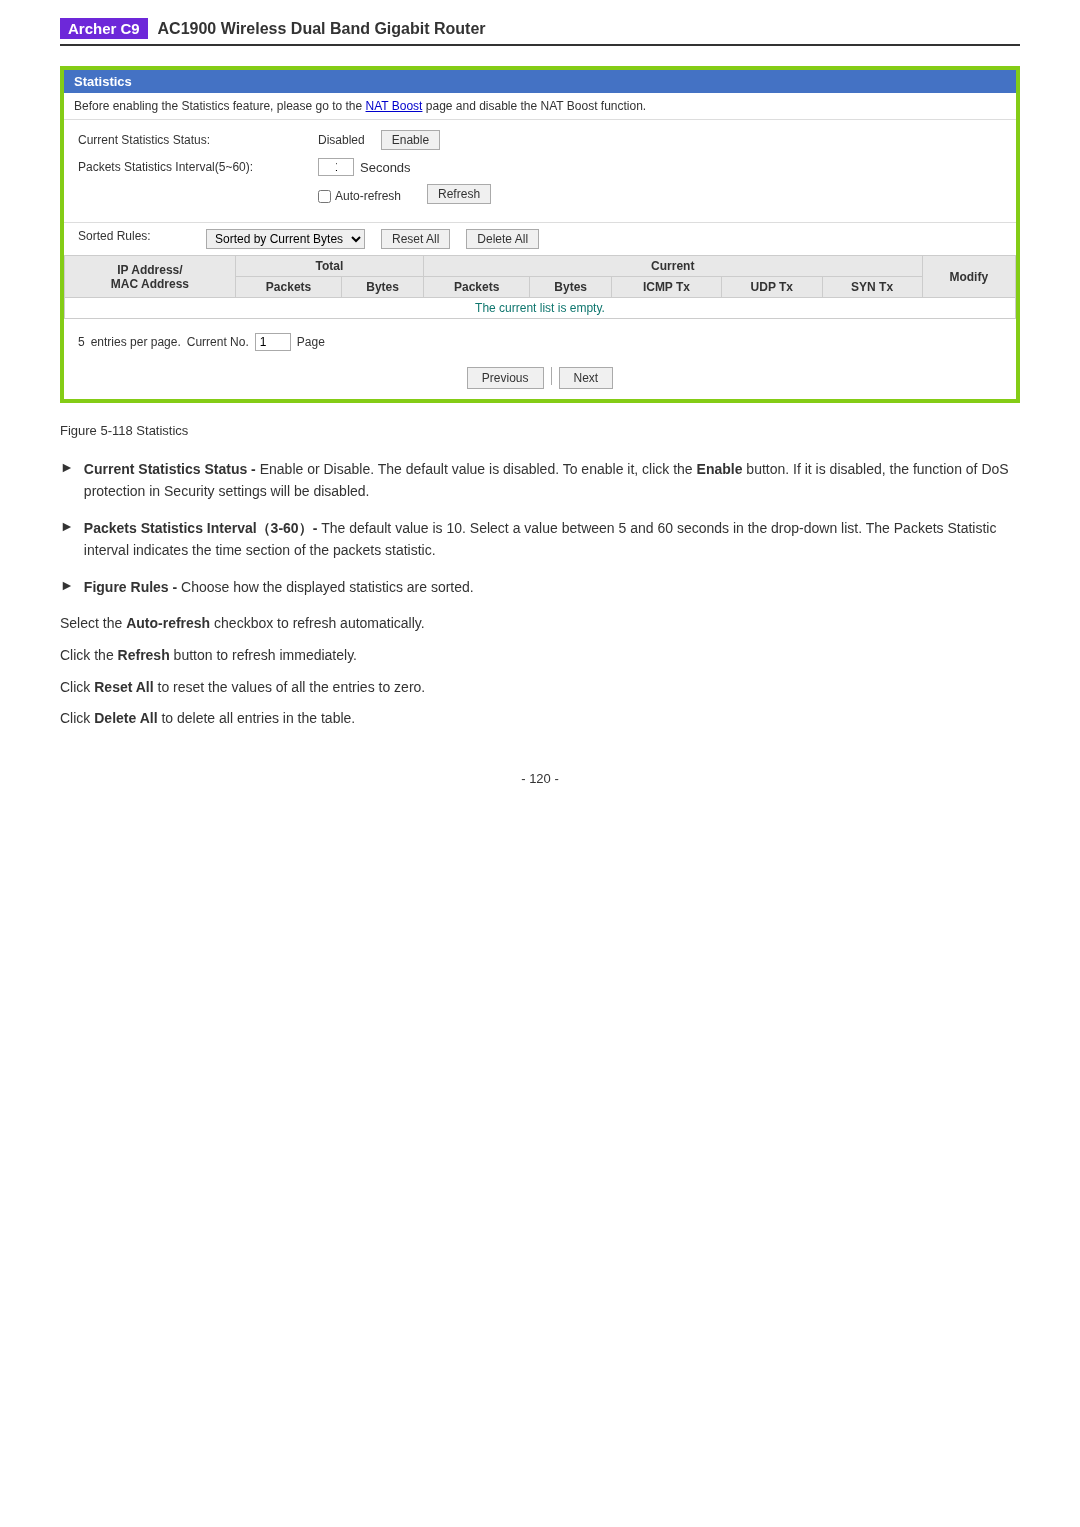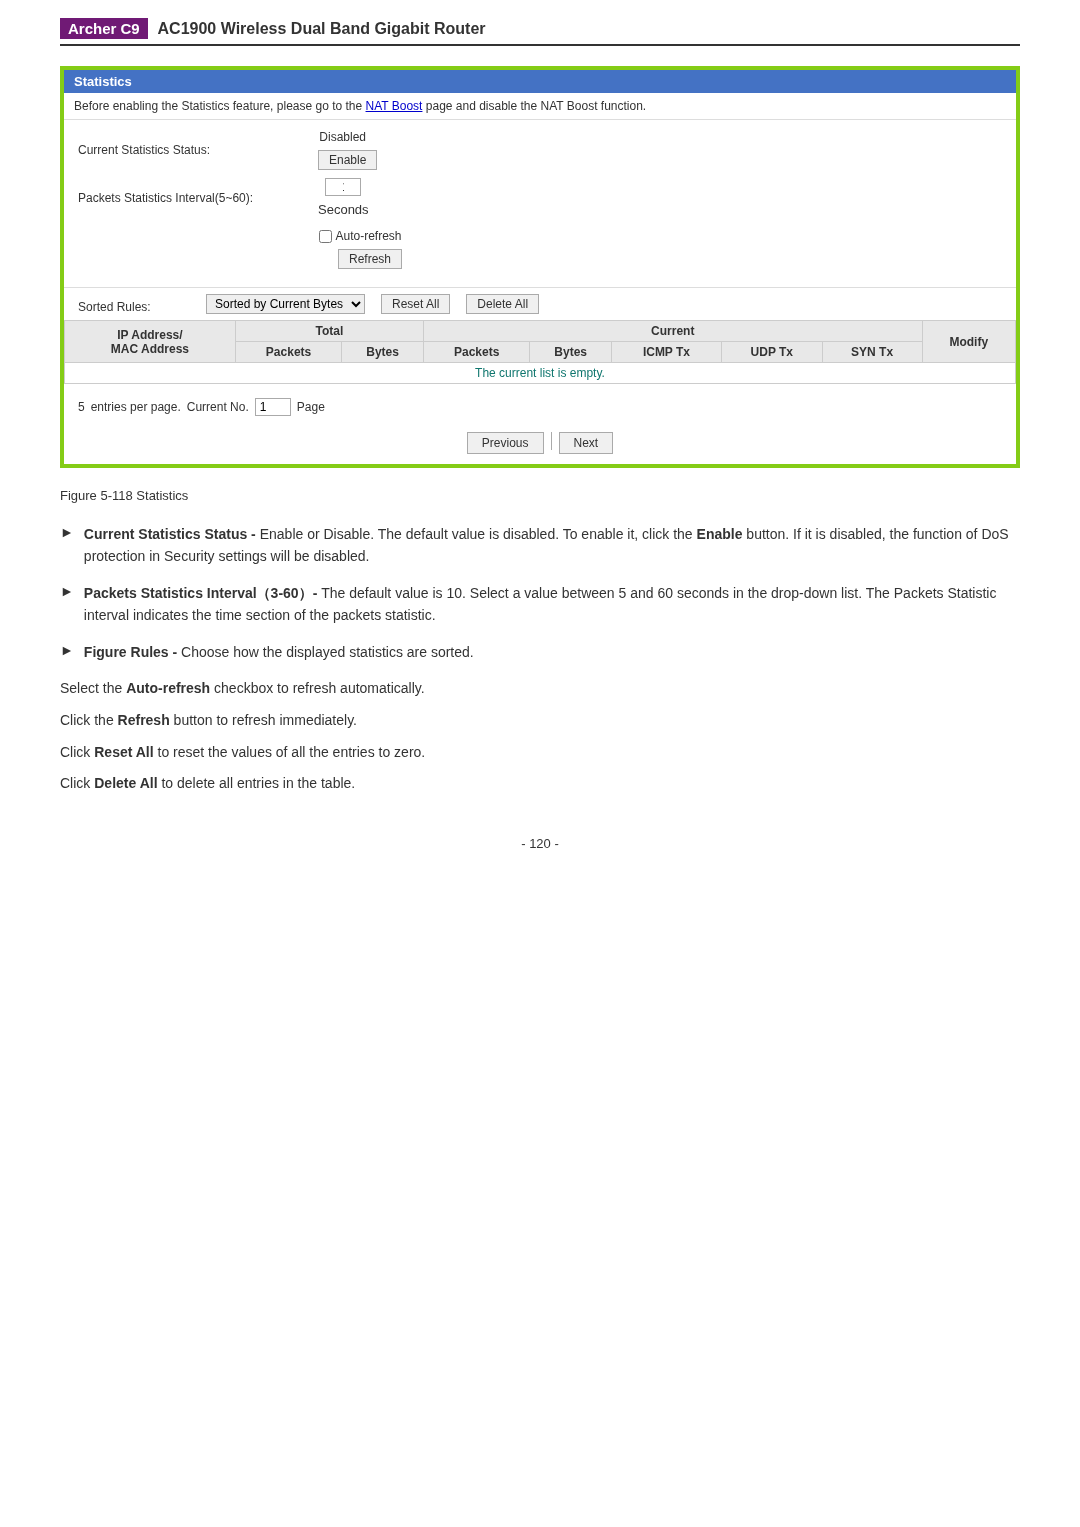--- a/index.html
+++ b/index.html
@@ -20,21 +20,21 @@
       border-bottom: 2px solid #333;
       padding-bottom: 6px;
       margin-bottom: 20px;
     }
     .header-product {
       font-size: 16px;
       font-weight: bold;
       color: #333;
     }
     .header-product span.model {
-      background: #701a75;
+      background: #6d28d9;
       color: #fff;
       padding: 2px 8px;
       margin-right: 6px;
       font-size: 15px;
     }
 
     
     .stats-panel {
       border: 4px solid #84cc16;
       background: #fff;
@@ -67,21 +67,20 @@
     }
     .stats-label {
       width: 240px;
       font-size: 12px;
       color: #333;
     }
     .stats-value {
       display: flex;
       align-items: center;
       gap: 6px;
-      flex-direction: column;
     }
     .status-text {
       font-size: 12px;
       color: #333;
       margin-right: 10px;
     }
     .btn-small {
       border: 1px solid #aaa;
       background: #f0f0f0;
       padding: 2px 10px;
@@ -107,21 +106,21 @@
       display: flex;
       align-items: center;
       gap: 4px;
       font-size: 12px;
       margin-top: 4px;
     }
 
     
     .sorted-row {
       display: flex;
-      align-items: flex-end;
+      align-items: flex-start;
       padding: 6px 14px;
       border-top: 1px solid #ddd;
       gap: 8px;
     }
     .sorted-label {
       font-size: 12px;
       color: #333;
       width: 120px;
     }
     select.sorted-select {

